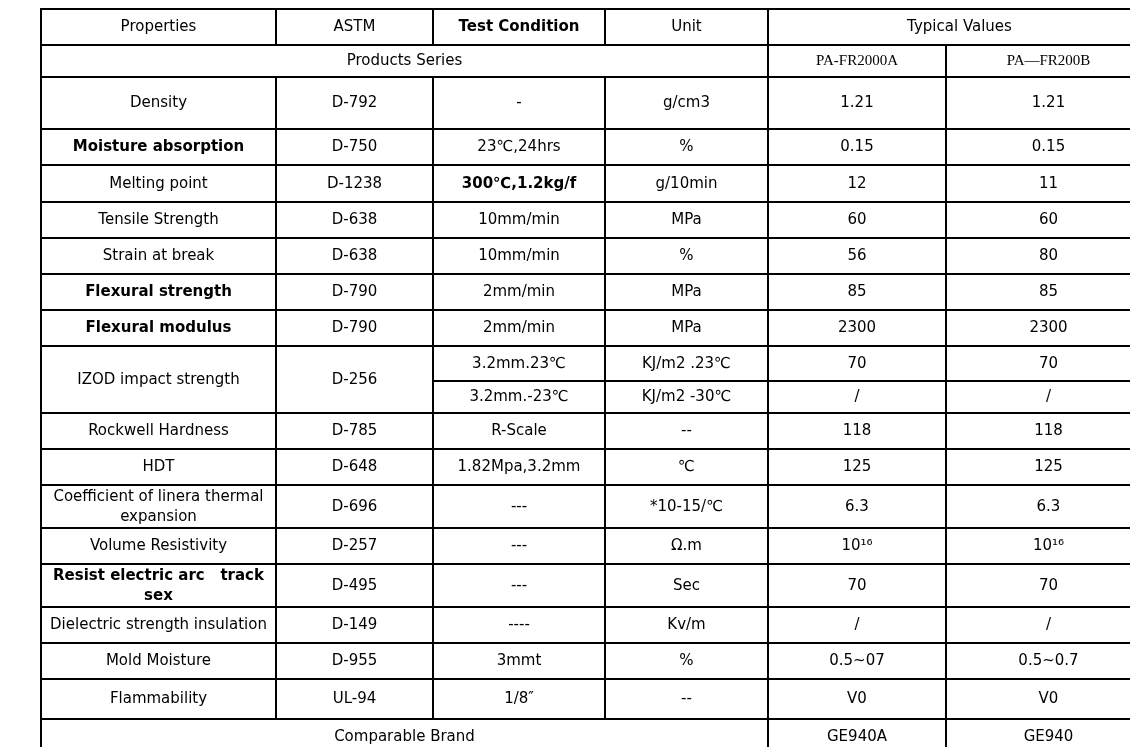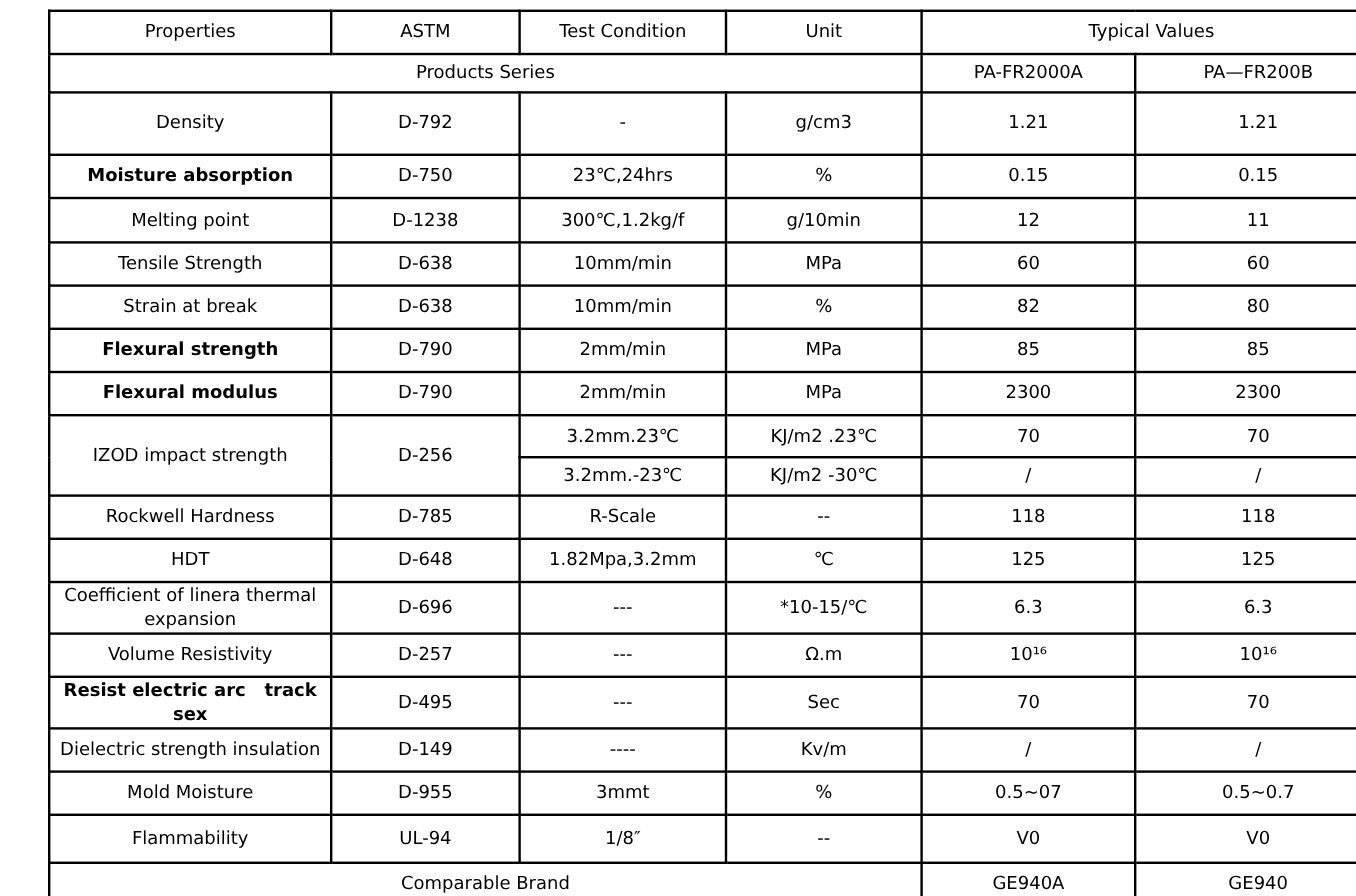--- a/index.html
+++ b/index.html
@@ -26,26 +26,26 @@
   table.props td {
     border: 2px solid #000000;
     font-size: 15px;
     text-align: center;
     vertical-align: middle;
     padding: 1px 4px;
     line-height: 1.3;
     overflow: hidden;
   }
   td.hdr { font-size: 14px; }
-  td.pa  { font-size: 14px; text-align: left; padding-left: 14px; }
+  td.pa  { font-size: 14px; text-align: left; padding-left: 14px; font-family: Liberation Serif, serif; }
   td.left  { text-align: left; padding-left: 10px; font-weight: bold; }
   td.left2 { text-align: left; padding-left: 24px; }
   td.uleft  { text-align: left; padding-left: 20px; }
   td.uleft2 { text-align: left; padding-left: 10px; }
-  td.cleft  { text-align: left; padding-left: 6px; }
+  td.cleft  { text-align: left; padding-left: 6px; font-weight: bold; }
   td.small { font-size: 13px; }
   td.series-label { text-align: center; padding-right: 220px; }
   td.brand-label  { text-align: center; padding-right: 60px; margin-left: 25px; }
 </style>
 </head>
 <body>
 
 <div class="sheet">
   <table class="props">
     <colgroup>
@@ -106,21 +106,21 @@
       <td>MPa</td>
       <td>60</td>
       <td>60</td>
     </tr>
 
     <tr style="height:36px">
       <td>Strain at break</td>
       <td>D-638</td>
       <td>10mm/min</td>
       <td class="uleft">%</td>
-      <td>82</td>
+      <td>56</td>
       <td>80</td>
     </tr>
 
     <tr style="height:36px">
       <td class="left">Flexural strength</td>
       <td>D-790</td>
       <td>2mm/min</td>
       <td>MPa</td>
       <td>85</td>
       <td>85</td>

